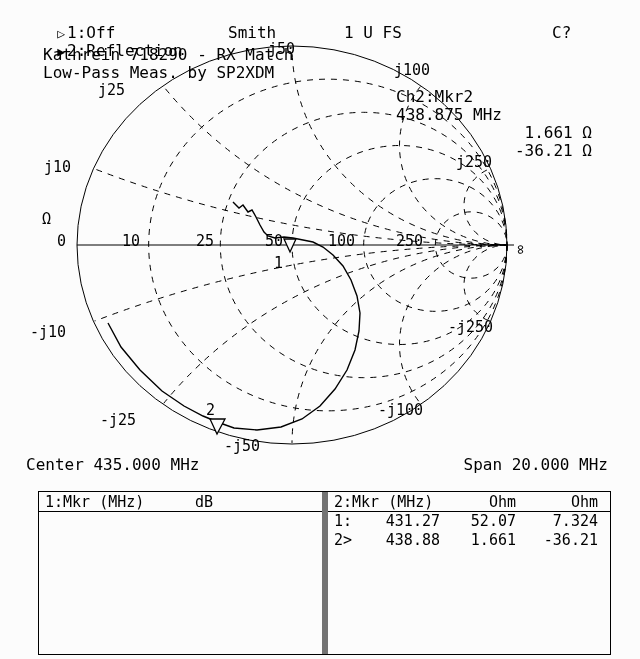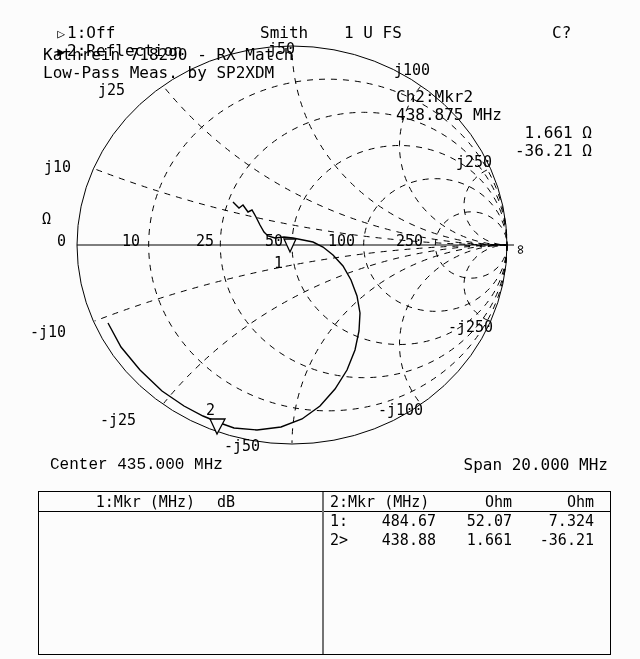--- a/index.html
+++ b/index.html
@@ -15,41 +15,41 @@
   .tri { font-size:13px; margin-right:2px; }
 
   
   .readout { position:absolute; left:396px; top:88px; width:216px; }
   .readout .r1 { display:flex; justify-content:space-between;flex-direction:column; }
   .readout .rv { text-align:right; padding-right:20px; }
 
   
   .mtable { position:absolute; left:38px; top:491px; width:571px; height:162px;
             border:1px solid #000; display:flex; font-size:15px; background:transparent; }
-  .pane-l { width:283px; border-right:2px solid #737373;text-align:right; }
+  .pane-l { width:283px; border-right:6px solid #737373; }
   .pane-r { flex:1; }
   .thead { height:20px; line-height:20px; border-bottom:1px solid #000;
            display:flex; padding-left:6px; box-sizing:border-box; }
   .trow  { height:19px; line-height:19px; display:flex; padding-left:6px; }
   .hc0 { width:150px; } .hc1l { width:40px; }
   .rc0 { width:106px; } .rc1 { width:76px; text-align:right; } .rc2 { width:82px; text-align:right; }
   .c0 { width:34px; } .c1 { width:72px; text-align:right; }
   .c2 { width:76px; text-align:right; } .c3 { width:82px; text-align:right; }
 </style>
 </head>
 <body>
 
 <div class="abs" style="left:38px; top:6px;">
   <span class="tri">▷</span><span>1:Off</span>
 </div>
 
 <div class="abs" style="left:38px; top:24px;">
   <span class="tri">▶</span><span>2:Reflection</span>
 </div>
-<div class="abs" style="left:228px; top:24px;margin-left:32px;">Smith</div>
+<div class="abs" style="left:228px; top:24px;">Smith</div>
 <div class="abs" style="left:344px; top:24px;">1 U FS</div>
 <div class="abs" style="left:552px; top:24px;">C?</div>
 
 <div class="abs" style="left:43px; top:46px;">Kathrein 718290 - RX Match</div>
 <div class="abs" style="left:43px; top:64px;">Low-Pass Meas. by SP2XDM</div>
 
 <div class="readout">
   <div class="r1">
     <span>Ch2:Mkr2</span>
     <span>438.875 MHz</span>
@@ -105,41 +105,41 @@
       <text x="328" y="246">100</text>
       <text x="396" y="246">250</text>
       <text x="521" y="250" transform="rotate(90 521 245)">∞</text>
     </g>
     <polygon points="284,239 296,239 290,252" fill="#fcfcfc" stroke="#000000" stroke-width="1.3"></polygon>
     <text x="274" y="268" fill="#000000" font-size="15" font-family="&quot;DejaVu Sans Mono&quot;,&quot;DejaVu Sans&quot;,monospace">1</text>
     <polygon points="210,419 225,419 217,434" fill="#fcfcfc" stroke="#000000" stroke-width="1.3"></polygon>
     <text x="206" y="415" fill="#000000" font-size="15" font-family="&quot;DejaVu Sans Mono&quot;,&quot;DejaVu Sans&quot;,monospace">2</text>
   </svg>
 
-<div class="abs" style="left:50px; top:456px;font-family:Liberation Mono, monospace;">Center 435.000 MHz</div>
+<div class="abs" style="left:26px; top:456px;">Center 435.000 MHz</div>
 <div class="abs" style="right:32px; top:456px;margin-left:8px;">Span 20.000 MHz</div>
 
 <div class="mtable">
   <div class="pane-l">
     <div class="thead">
       <span class="hc0">1:Mkr (MHz)</span>
       <span class="hc1l">dB</span>
     </div>
     <div></div>
   </div>
   <div class="pane-r">
     <div class="thead">
       <span class="rc0">2:Mkr (MHz)</span>
       <span class="rc1">Ohm</span>
       <span class="rc2">Ohm</span>
     </div>
     <div>
         <div class="trow">
           <span class="c0">1:</span>
-          <span class="c1">484.67</span>
+          <span class="c1">431.27</span>
           <span class="c2">52.07</span>
           <span class="c3">7.324</span>
         </div>
         <div class="trow">
           <span class="c0">2&gt;</span>
           <span class="c1">438.88</span>
           <span class="c2">1.661</span>
           <span class="c3">-36.21</span>
         </div>
       </div>

